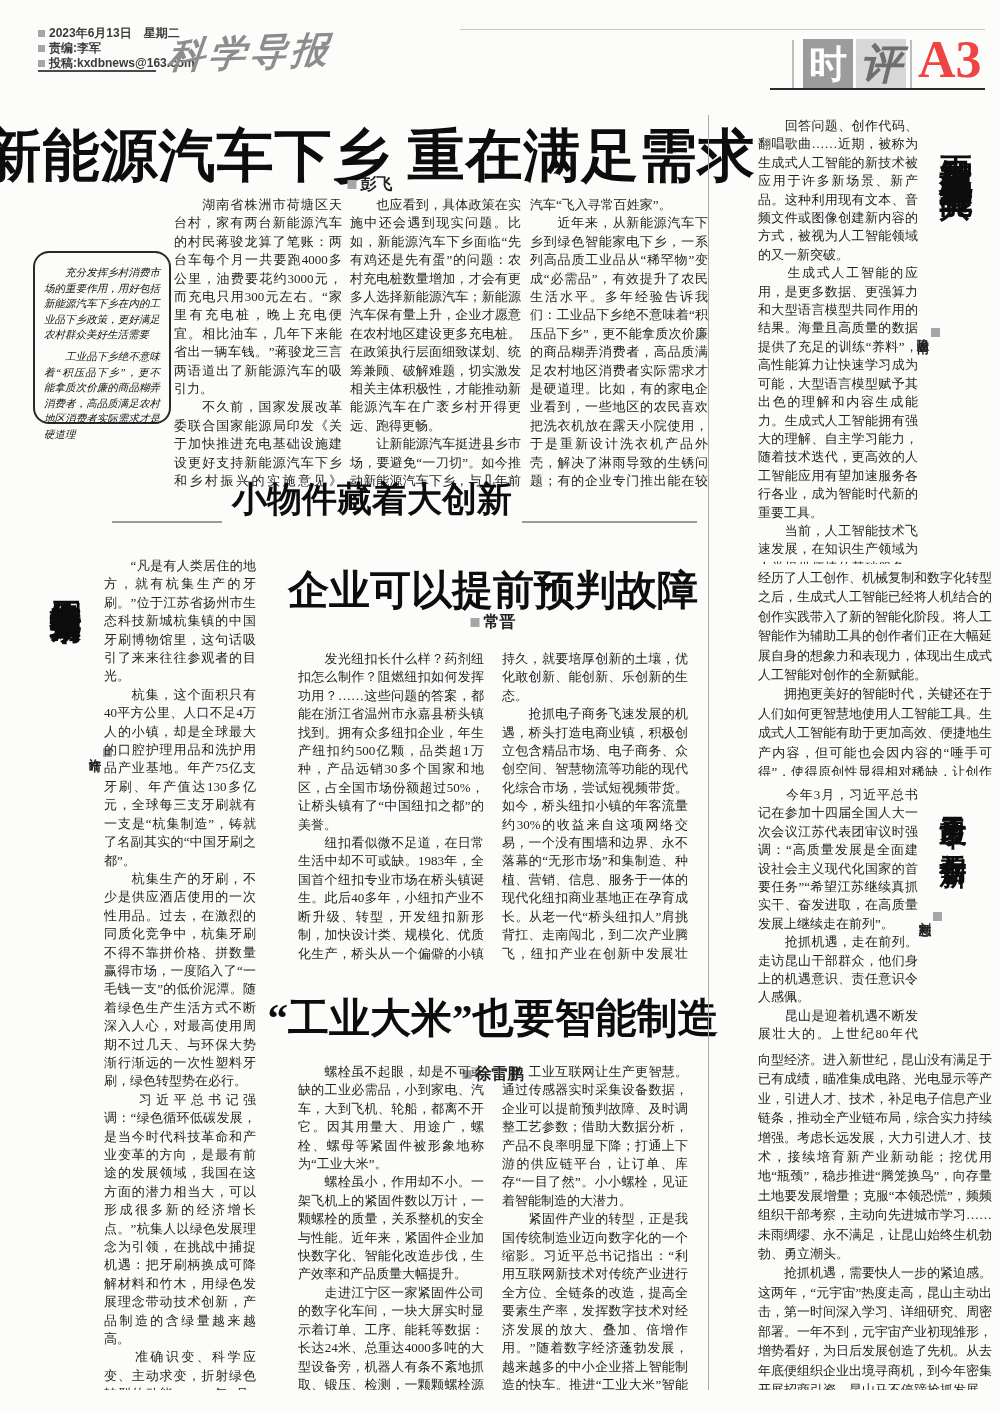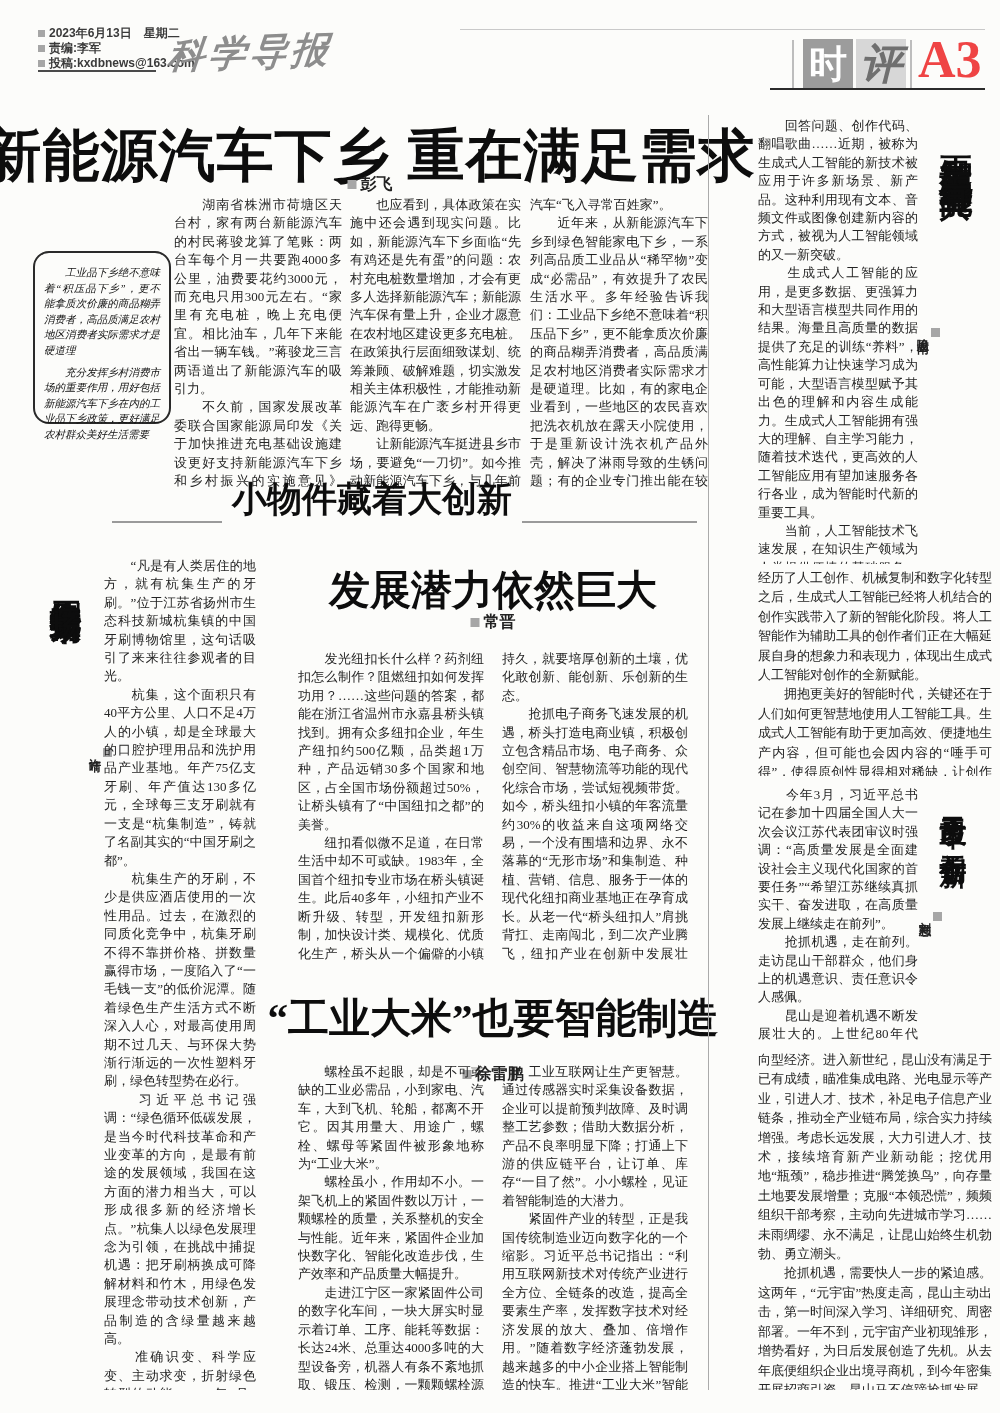--- a/index.html
+++ b/index.html
@@ -62,22 +62,22 @@
   <div class="abs secbox" style="left:803px;top:39px;background:#9c9c9c;color:#ffffff;">时</div>
   <div class="abs secbox" style="left:856px;top:39px;background:#d7d7d7;color:#6f6f6f;font-family:'Liberation Serif',serif;font-style:italic;font-size:42px;">评</div>
   <div class="abs vbar" style="left:910px;top:40px;height:48px;"></div>
   <div class="abs pageno" style="left:918px;top:33px;">A3</div>
   <div class="abs rule-dark" style="left:770px;top:88px;width:215px;"></div>
 
   <div class="abs h-main" style="left:370px;top:118px;transform:translateX(-50%);">新能源汽车下乡  重在满足需求</div>
   <div class="abs byline" style="left:370px;top:174px;transform:translateX(-50%);"><span class="sq"></span><span>彭飞</span></div>
 
   <div class="abs qbox" style="left:33px;top:251px;width:138px;height:173px;">
+    <p><span>充分发挥乡村消费市场的重要作用，用好包括新能源汽车下乡在内的工业品下乡政策，更好满足农村群众美好生活需要</span></p>
     <p><span>工业品下乡绝不意味着“积压品下乡”，更不能拿质次价廉的商品糊弄消费者，高品质满足农村地区消费者实际需求才是硬道理</span></p>
-    <p><span>充分发挥乡村消费市场的重要作用，用好包括新能源汽车下乡在内的工业品下乡政策，更好满足农村群众美好生活需要</span></p>
   </div>
 
   <div class="abs col" style="left:174px;top:196px;width:168px;height:294px;">　　湖南省株洲市荷塘区天台村，家有两台新能源汽车的村民蒋骏龙算了笔账：两台车每个月一共要跑4000多公里，油费要花约3000元，而充电只用300元左右。“家里有充电桩，晚上充电便宜。相比油车，几年下来能省出一辆车钱。”蒋骏龙三言两语道出了新能源汽车的吸引力。
 　　不久前，国家发展改革委联合国家能源局印发《关于加快推进充电基础设施建设更好支持新能源汽车下乡和乡村振兴的实施意见》（以下简称《意见》），明确“适度超前建设充电基础设施，优化新能源汽车购买使用环境”，提出一系列举措，新能源汽车下乡再迎政策利好。近年来，相关部门连续3年开展新能源汽车下乡活动，引导新能源汽车消费市场下沉。目前，在县乡市场，纯电动车型市场渗透率为17%，发展潜力依然巨大。
 　　新能源汽车下乡要从“痛点”里找突破口。充电基础设施建设不足，符合农村消费者需求的车型不多，销售服务网络不够完善……这些都是现实的制约因素。为此，《意见》提出“加快实现适宜使用新能源汽车的地区充电站‘县县全覆盖’、充电桩‘乡乡全覆盖’”“开发更多经济实用的车型”。</div>
   <div class="abs col" style="left:350px;top:196px;width:171px;height:294px;">　　也应看到，具体政策在实施中还会遇到现实问题。比如，新能源汽车下乡面临“先有鸡还是先有蛋”的问题：农村充电桩数量增加，才会有更多人选择新能源汽车；新能源汽车保有量上升，企业才愿意在农村地区建设更多充电桩。在政策执行层面细致谋划、统筹兼顾、破解难题，切实激发相关主体积极性，才能推动新能源汽车在广袤乡村开得更远、跑得更畅。
 　　让新能源汽车挺进县乡市场，要避免“一刀切”。如今推动新能源汽车下乡，与几年前开启的汽车下乡相比，所面临的市场环境大不相同。如果说早年的汽车下乡，主要解决了农村居民出行“从无到有”的问题，那么当下的新能源汽车下乡，则要更好满足人们对品质生活的新期待。这就要求相关企业深入调研农村市场，摸清乡亲们的实际需求，把好产品、好服务送到家门口，让新能源</div>
   <div class="abs col" style="left:530px;top:196px;width:178px;height:294px;">汽车“飞入寻常百姓家”。
 　　近年来，从新能源汽车下乡到绿色智能家电下乡，一系列高品质工业品从“稀罕物”变成“必需品”，有效提升了农民生活水平。多年经验告诉我们：工业品下乡绝不意味着“积压品下乡”，更不能拿质次价廉的商品糊弄消费者，高品质满足农村地区消费者实际需求才是硬道理。比如，有的家电企业看到，一些地区的农民喜欢把洗衣机放在露天小院使用，于是重新设计洗衣机产品外壳，解决了淋雨导致的生锈问题；有的企业专门推出能在较大电压波动范围内正常启动的冰箱，适应了部分农村地区的环境和条件。惠民生、增福祉是工业品下乡的政策初衷。牢牢把握这个出发点和落脚点，把好事办好、实事办实，乡亲们的获得感就会更强。
 　　充分发挥乡村消费市场的重要作用，用好包括新能源汽车下乡在内的工业品下乡政策，更好满足农村群众美好生活需要，定能为消费提质扩容注入更强动力，为经济发展提供有力支撑。</div>
@@ -88,21 +88,21 @@
 
   <div class="abs vtitle serif" style="left:44px;top:575px;font-size:31px;letter-spacing:1px;height:460px;">小牙刷在绿色转型中开拓大市场</div>
   <div class="abs vby" style="left:86px;top:748px;"><span class="sq"></span><span>许晴</span></div>
   <div class="abs col" style="left:104px;top:557px;width:152px;height:833px;">　　“凡是有人类居住的地方，就有杭集生产的牙刷。”位于江苏省扬州市生态科技新城杭集镇的中国牙刷博物馆里，这句话吸引了来来往往参观者的目光。
 　　杭集，这个面积只有40平方公里、人口不足4万人的小镇，却是全球最大的口腔护理用品和洗护用品产业基地。年产75亿支牙刷、年产值达130多亿元，全球每三支牙刷就有一支是“杭集制造”，铸就了名副其实的“中国牙刷之都”。
 　　杭集生产的牙刷，不少是供应酒店使用的一次性用品。过去，在激烈的同质化竞争中，杭集牙刷不得不靠拼价格、拼数量赢得市场，一度陷入了“一毛钱一支”的低价泥潭。随着绿色生产生活方式不断深入人心，对最高使用周期不过几天、与环保大势渐行渐远的一次性塑料牙刷，绿色转型势在必行。
 　　习近平总书记强调：“绿色循环低碳发展，是当今时代科技革命和产业变革的方向，是最有前途的发展领域，我国在这方面的潜力相当大，可以形成很多新的经济增长点。”杭集人以绿色发展理念为引领，在挑战中捕捉机遇：把牙刷柄换成可降解材料和竹木，用绿色发展理念带动技术创新，产品制造的含绿量越来越高。
 　　准确识变、科学应变、主动求变，折射绿色转型的动能。2019年7月1日起施行的《上海市生活垃圾管理条例》规定“旅馆经营单位不得主动向消费者提供客房一次性日用品”，对以一次性牙刷为主打产品的企业来说，既是挑战也是机遇。一批企业瞄准可降解、以竹代塑等方向发力，从牙刷柄到包装盒，含绿量不断提升。
 　　依靠自主创新掌握核心技术，杭集一家牙刷企业与高校共建国家工程研究中心分中心，历经10多年攻关才造出一款环保牙刷，可实现100%降解，成功进入高端酒店、商务等国家的牙刷市场。如今，小小一支牙刷，见证着中国制造向绿色化、智能化升级的铿锵步伐，也见证着小物件里的大创新，在绿色转型中开拓出更大的市场。</div>
 
-  <div class="abs h-serif" style="left:493px;top:563px;transform:translateX(-50%);">发展潜力依然巨大</div>
+  <div class="abs h-serif" style="left:493px;top:563px;transform:translateX(-50%);">企业可以提前预判故障</div>
   <div class="abs byline" style="left:493px;top:612px;transform:translateX(-50%);"><span class="sq"></span><span>常晋</span></div>
   <div class="abs col" style="left:298px;top:650px;width:186px;height:314px;">　　发光纽扣长什么样？药剂纽扣怎么制作？阻燃纽扣如何发挥功用？……这些问题的答案，都能在浙江省温州市永嘉县桥头镇找到。拥有众多纽扣企业，年生产纽扣约500亿颗，品类超1万种，产品远销30多个国家和地区，占全国市场份额超过50%，让桥头镇有了“中国纽扣之都”的美誉。
 　　纽扣看似微不足道，在日常生活中却不可或缺。1983年，全国首个纽扣专业市场在桥头镇诞生。此后40多年，小纽扣产业不断升级、转型，开发纽扣新形制，加快设计类、规模化、优质化生产，桥头从一个偏僻的小镇地蝶变为“小商品、大市场”的样本。设计创新、工艺创新、品类创新，各产业链创新驱动企业发展。面对联发市场与一代化，高端化的发展趋势，桥头纽扣企业深耕细分市场，做精做优产品。</div>
   <div class="abs col" style="left:502px;top:650px;width:186px;height:314px;">持久，就要培厚创新的土壤，优化敢创新、能创新、乐创新的生态。
 　　抢抓电子商务飞速发展的机遇，桥头打造电商业镇，积极创立包含精品市场、电子商务、众创空间、智慧物流等功能的现代化综合市场，尝试短视频带货。如今，桥头纽扣小镇的年客流量约30%的收益来自这项网络交易，一个没有围墙和边界、永不落幕的“无形市场”和集制造、种植、营销、信息、服务于一体的现代化纽扣商业基地正在孕育成长。从老一代“桥头纽扣人”肩挑背扛、走南闯北，到二次产业腾飞，纽扣产业在创新中发展壮大。
 　　小小纽扣，连接“小商品、大市场”的探索；着眼未来，让传统块状经济向更美好的明天进发。把小纽扣做成大产业，传统产业和企业的特型发展之路，就能越走越坚实。</div>
 
   <div class="abs h-serif" style="left:493px;top:991px;transform:translateX(-50%);">“工业大米”也要智能制造</div>
   <div class="abs byline" style="left:493px;top:1038px;transform:translateX(-50%);margin-top:26px;"><span class="sq"></span><span>徐雷鹏</span></div>
   <div class="abs col" style="left:298px;top:1063px;width:186px;height:327px;">　　螺栓虽不起眼，却是不可或缺的工业必需品，小到家电、汽车，大到飞机、轮船，都离不开它。因其用量大、用途广，螺栓、螺母等紧固件被形象地称为“工业大米”。

